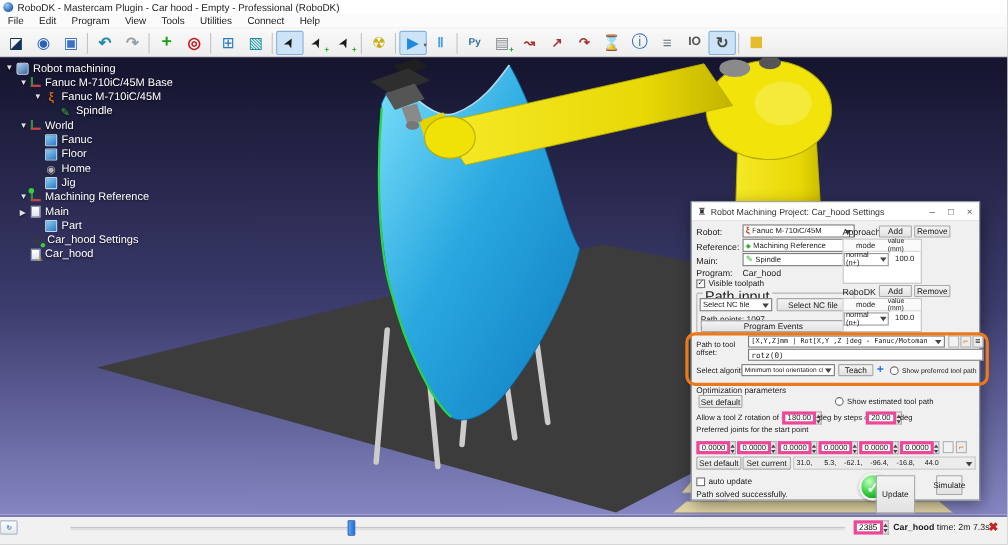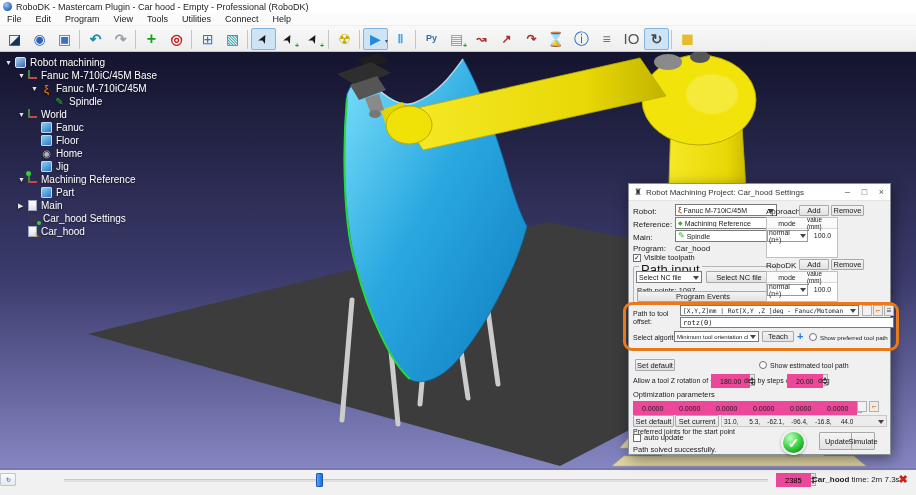--- a/index.html
+++ b/index.html
@@ -39,21 +39,21 @@
   .tbtn[data-icon="play-icon"] .tg{color:#1f8ae0}
   .tbtn[data-icon="pause-icon"] .tg{color:#4aa2e8;font-weight:bold;font-size:12px}
   .tbtn[data-icon="python-icon"] .tg{color:#356f9f;font-weight:bold;font-size:9px}
   .tbtn[data-icon="add-program-icon"] .tg{color:#8a8f94}
   .tbtn[data-icon="move-joint-icon"] .tg,
   .tbtn[data-icon="move-linear-icon"] .tg,
   .tbtn[data-icon="move-circular-icon"] .tg{color:#a83030;font-weight:bold;font-size:12px}
   .tbtn[data-icon="wait-icon"] .tg{color:#23408a}
   .tbtn[data-icon="show-message-icon"] .tg{color:#2a6abf;font-size:15px}
   .tbtn[data-icon="connect-robot-icon"] .tg{color:#6a7680;font-weight:bold}
-  .tbtn[data-icon="io-icon"] .tg{color:#555;font-weight:normal;font-size:15px}
+  .tbtn[data-icon="io-icon"] .tg{color:#555;font-weight:bold;font-size:11px}
   .tbtn[data-icon="sync-icon"] .tg{color:#4a4a4a;font-weight:bold}
   .tbtn[data-icon="mastercam-plugin-icon"] .tg{color:#e4bc2e;font-size:16px}
 
   
   .viewport { position:absolute; top:52px; left:0; width:916px; height:416px; background:linear-gradient(var(--viewport-top,#14142e), #3c3c6e 55%, var(--viewport-bottom,#8585c2)); overflow:hidden; }
   .scene { position:absolute; inset:0; }
 
   
   .tree { position:absolute; top:4px; left:3px; z-index:3; color:#fff; font-size:10px; text-shadow:0 1px 2px rgba(0,0,0,.6); }
   .titem { display:flex; align-items:center; height:13px; white-space:nowrap; }
@@ -105,31 +105,31 @@
   .mode-combo { height:12px; background:#fff; border:1px solid #9a9a9a; display:flex; align-items:center; padding:0 1px; }
   .mode-combo .ctext{font-size:6.8px;flex:1}
   .mode-combo .car{width:0;height:0;border:3px solid transparent;border-top:4px solid #444;margin-top:4px}
   .cellv { font-size:7px; text-align:center; }
   .hl { position:absolute; left:-6px; top:118px; width:276px; height:49px; border:3px solid var(--accent-orange,#e8791d); border-radius:9px; pointer-events:none; z-index:9; }
   .inp { position:absolute; background:#fff; border:1px solid #7a7a7a; font-family:"DejaVu Sans Mono", monospace; font-size:7px; display:flex; align-items:center; padding:0 2px; white-space:nowrap; overflow:hidden; }
   .sbtn { position:absolute; width:10px; height:11px; border:1px solid #b0b0b0; background:#ececec; display:flex; align-items:center; justify-content:center; font-size:8px; color:#333; }
   .sbtn.dis { color:#bbb; background:#f2f2f2; }
   .sbtn.orange { color:var(--accent-orange,#e8791d); font-weight:bold; }
   .spin { position:absolute; display:flex; height:12px; }
-  .spin .sv { background:#fff; border:7px solid #ec4899; font-size:7px; display:flex; align-items:center; justify-content:flex-end; padding:0 2px; flex:1; }
+  .spin .sv { background:#fff; border:3px solid #ec4899; font-size:7px; display:flex; align-items:center; justify-content:flex-end; padding:0 2px; flex:1; }
   .spin .sud { width:8px; display:flex; flex-direction:column; border:1px solid #adadad; border-left:none; background:#e6e6e6; }
   .spin .su, .spin .sd { flex:1; display:flex; align-items:center; justify-content:center; }
   .spin .su::after { content:""; border:2px solid transparent; border-bottom:3px solid #444; margin-bottom:1px; }
   .spin .sd::after { content:""; border:2px solid transparent; border-top:3px solid #444; margin-top:1px; }
   .joints-row { position:absolute; left:4px; top:217px; display:flex; gap:1px; }
   .joints-row .spin { position:relative; width:36px; }
   .readout { position:absolute; background:#ececec; border:1px solid #c8c8c8; display:flex; align-items:center; font-size:6.5px; white-space:pre; padding:0 2px; }
   .readout .car { width:0;height:0;border:3px solid transparent;border-top:4px solid #444;margin:4px 0 0 auto; }
   .okball { position:absolute; left:152px; top:246px; width:25px; height:25px; border-radius:50%; background:radial-gradient(circle at 35% 28%, #c2ffc2, #42d84a 45%, #18a020 78%, #0e7a16); border:2px solid #f2f2f2; box-shadow:0 1px 3px rgba(0,0,0,.3); display:flex; align-items:center; justify-content:center; color:#fff; font-weight:bold; font-size:14px; }
-  .sect { position:absolute; font-size:7.5px; color:#222;margin-top:40px; }
+  .sect { position:absolute; font-size:7.5px; color:#222; }
 
   
   .statusbar { position:absolute; left:0; top:468px; width:916px; height:27px; background:#f1f1f1; border-top:2px solid #7a7ab0; }
   .mbtn { position:absolute; top:3px; width:16px; height:13px; background:linear-gradient(#fcfcfc,#e8e8e8); border:1px solid #bcc8d8; border-radius:2px; display:flex; align-items:center; justify-content:center; font-size:6px; color:#3a8ad8; font-weight:bold; letter-spacing:-1px; }
   .slider-track { position:absolute; left:64px; right:148px; top:9px; height:3px; background:#e0e0e0; border-top:1px solid #c8c8c8; }
   .slider-handle { position:absolute; left:316px; top:3px; width:7px; height:14px; background:linear-gradient(90deg,#5aa2ec,#1e6edc); border:1px solid #1a5ab8; border-radius:1px; }
   .sb-spin { left:776px; top:3px; width:30px; height:13px; }
   .sb-label { position:absolute; left:812px; top:5px; font-size:8px; color:#222; white-space:nowrap; }
   .sb-x { position:absolute; left:895px; top:2px; width:16px; height:15px; display:flex; align-items:center; justify-content:center; color:#c82222; font-weight:bold; font-size:11px; }
 </style>
@@ -427,30 +427,30 @@
           <span class="t-ico" data-icon="cube-icon"></span>
           <span class="tlabel">Jig</span>
         </div>
 
         <div class="titem" data-level="1">
           <span class="texp">▼</span>
           <span class="t-ico" data-icon="ref-frame-icon"></span>
           <span class="tlabel">Machining Reference</span>
         </div>
 
-        <div class="titem" data-level="2">
-          <span class="texp"></span>
-          <span class="t-ico" data-icon="cube-icon"></span>
-          <span class="tlabel">Part</span>
-        </div>
-
         <div class="titem" data-level="1">
           <span class="texp">▶</span>
           <span class="t-ico" data-icon="program-icon"></span>
           <span class="tlabel">Main</span>
+        </div>
+
+        <div class="titem" data-level="2">
+          <span class="texp"></span>
+          <span class="t-ico" data-icon="cube-icon"></span>
+          <span class="tlabel">Part</span>
         </div>
 
         <div class="titem" data-level="1">
           <span class="texp"></span>
           <span class="t-ico" data-icon="settings-icon"></span>
           <span class="tlabel">Car_hood Settings</span>
         </div>
 
         <div class="titem" data-level="1">
           <span class="texp"></span>
@@ -644,21 +644,21 @@
       <span>31.0,      5.3,    -62.1,    -96.4,    -16.8,     44.0</span>
       <span class="car"></span>
     </div>
 
     <div class="chk" style="left:4px;top:249px;">
       <span class="box"></span>
       <span>auto update</span>
     </div>
     <span class="lbl" style="left:4px;top:261px;font-size:7.5px;">Path solved successfully.</span>
     <div class="okball">✓</div>
-    <div class="btn" style="left:190px;top:248px;width:36px;height:18px;">Update</div>
+    <div class="btn" style="left:167px;top:248px;width:36px;height:35px;">Update</div>
     <div class="btn" style="left:222px;top:248px;width:24px;height:18px;">Simulate</div>
   </div>
 
   <div class="statusbar">
     <div>
 
         <span class="mbtn">|◀</span>
 
         <span class="mbtn">▮▮</span>
 

